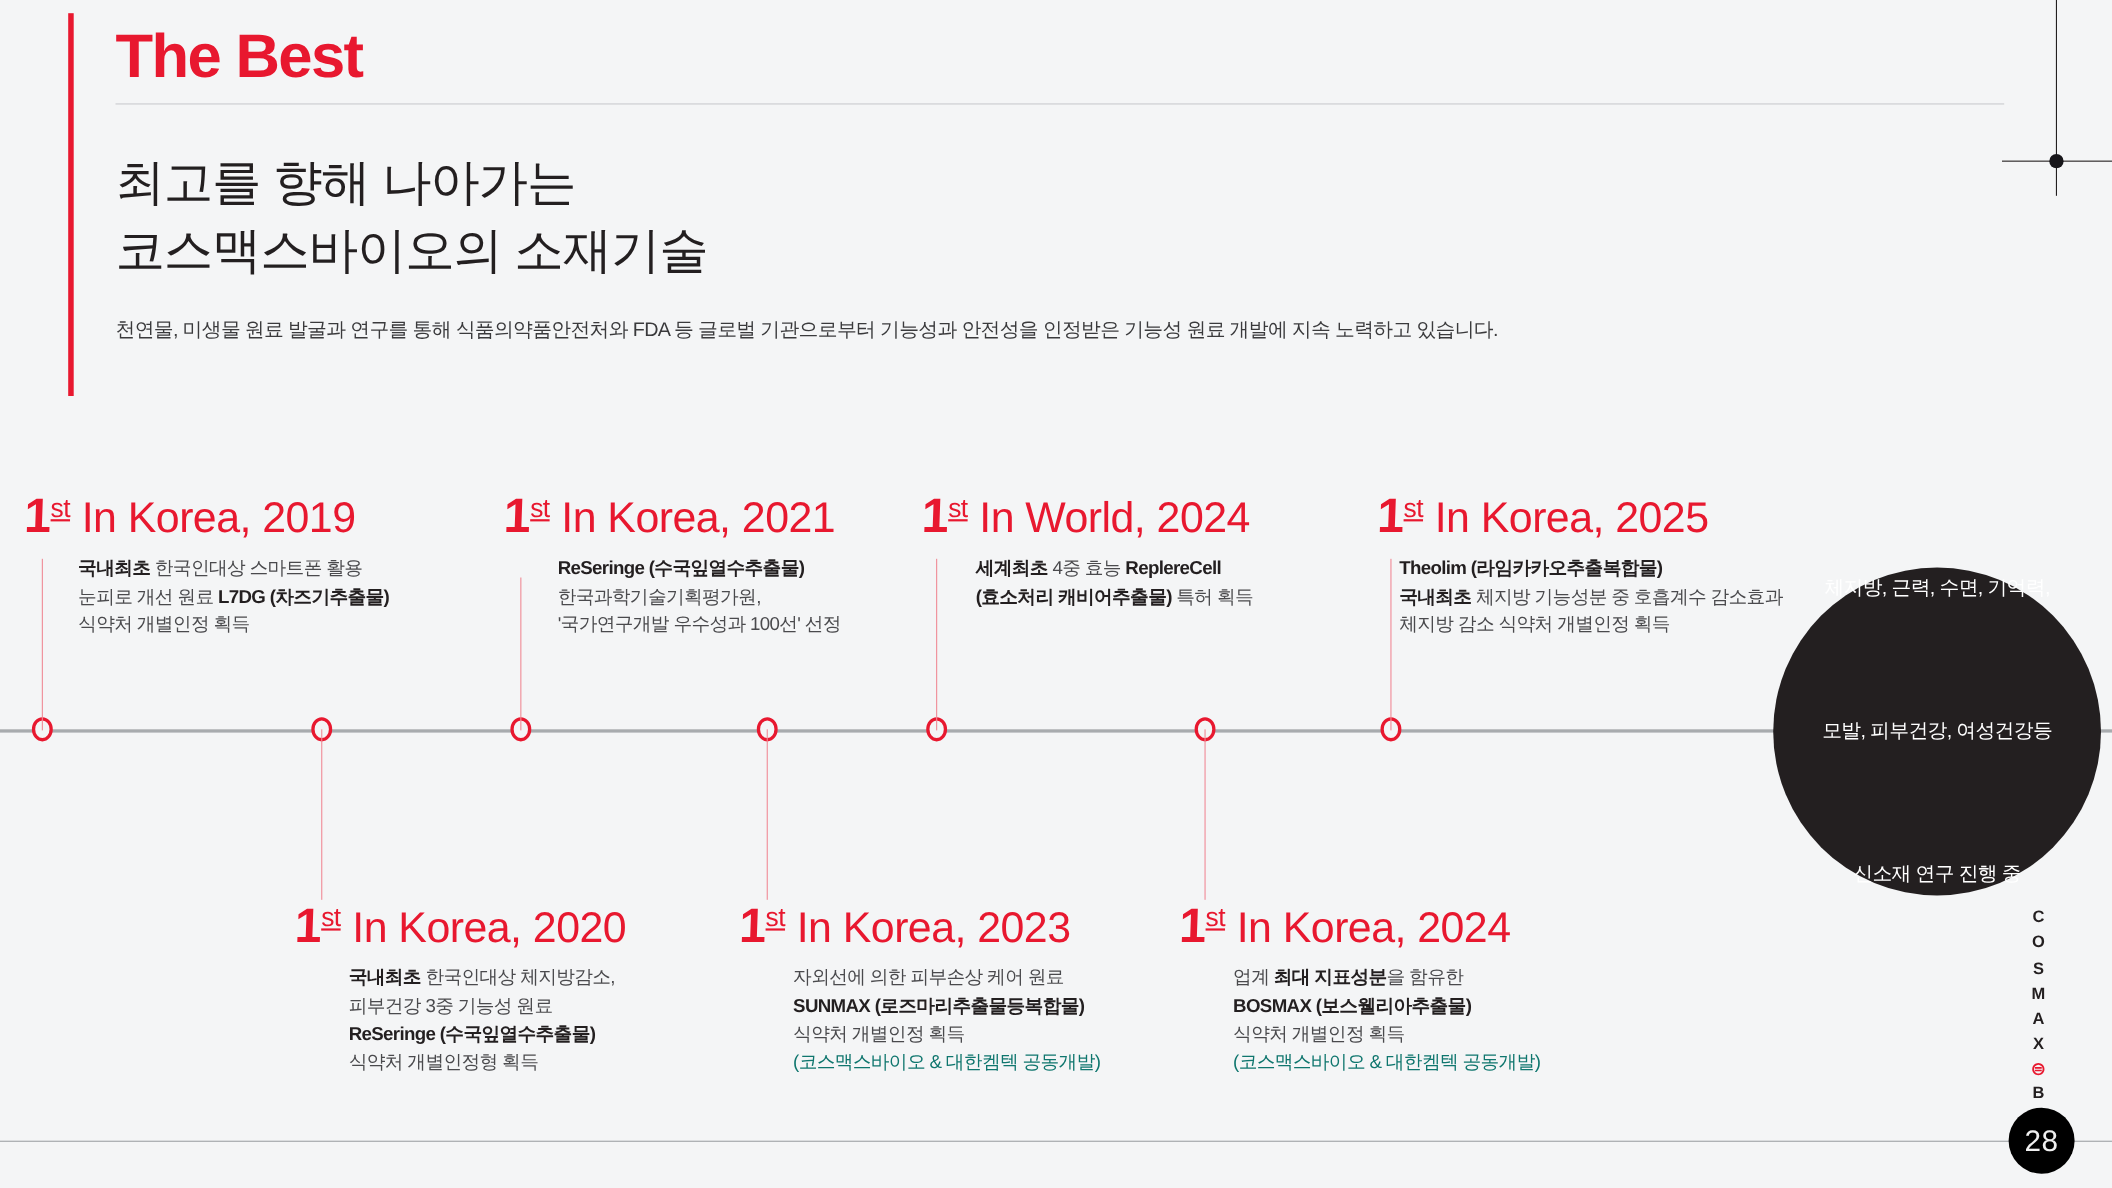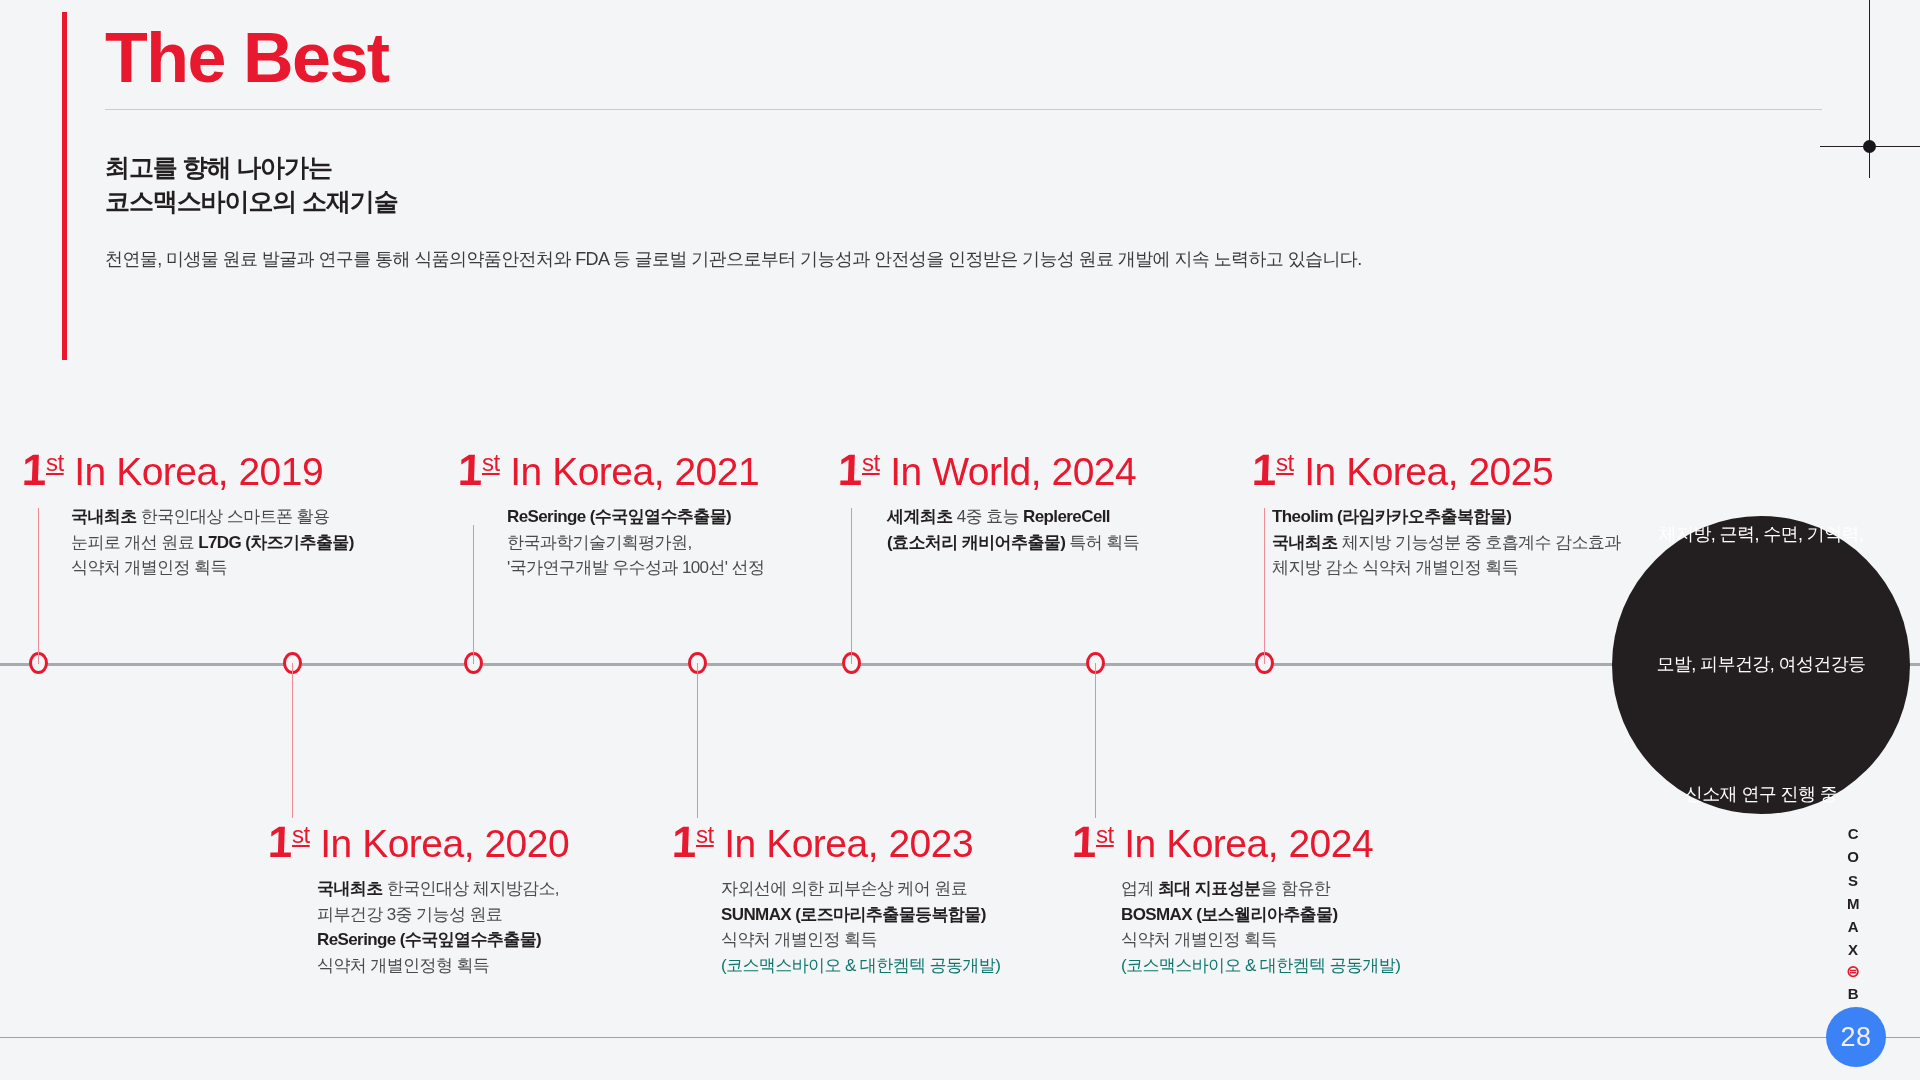--- a/index.html
+++ b/index.html
@@ -12,28 +12,28 @@
     overflow:hidden;
   }
 
   
   .red-bar{
     position:absolute; left:62px; top:12px;
     width:5px; height:348px; background:#e8182f;
   }
   .header{ position:absolute; left:105px; top:22px; width:1700px; }
   .the-best{
-    font-size:70px; font-weight:700; color:#e8182f;
+    font-size:56px; font-weight:700; color:#e8182f;
     letter-spacing:-1.5px; line-height:1.04;
   }
   .hdr-rule{
     width:1717px; height:1px; background:#c9cbcd; margin-top:14px;
   }
   .sub-title{
-    margin-top:40px; font-size:25px; font-weight:700;
+    margin-top:40px; font-size:45px; font-weight:400;
     line-height:1.38; letter-spacing:-1.1px; color:#231f20;
   }
   .lede{
     margin-top:27px; font-size:18px; letter-spacing:-0.6px;
     color:#3a3a3c; line-height:1.5;
   }
 
   
   .cross-v{ position:absolute; left:1869px; top:0; width:1px; height:178px; background:#231f20; }
   .cross-h{ position:absolute; left:1820px; top:146px; width:100px; height:1px; background:#231f20; }
@@ -85,21 +85,21 @@
     position:absolute; left:1846px; top:822px;
     display:flex; flex-direction:column; align-items:center;
     font-size:15px; font-weight:700; letter-spacing:1px; line-height:1.55;
     color:#231f20;
   }
   .logo .mark{
     color:#e8182f; font-size:17px; line-height:1.1; margin:1px 0;
   }
   .page-no{
     position:absolute; left:1826px; top:1007px;
-    width:60px; height:60px; border-radius:50%; background:#3b82f6;
+    width:60px; height:60px; border-radius:50%; background:#000000;
     color:#f0f0f0; display:flex; align-items:center; justify-content:center;
     font-size:27px; letter-spacing:0.5px;
   }
 </style>
 </head>
 <body>
 
 <div class="red-bar"></div>
 
 <div class="header">

